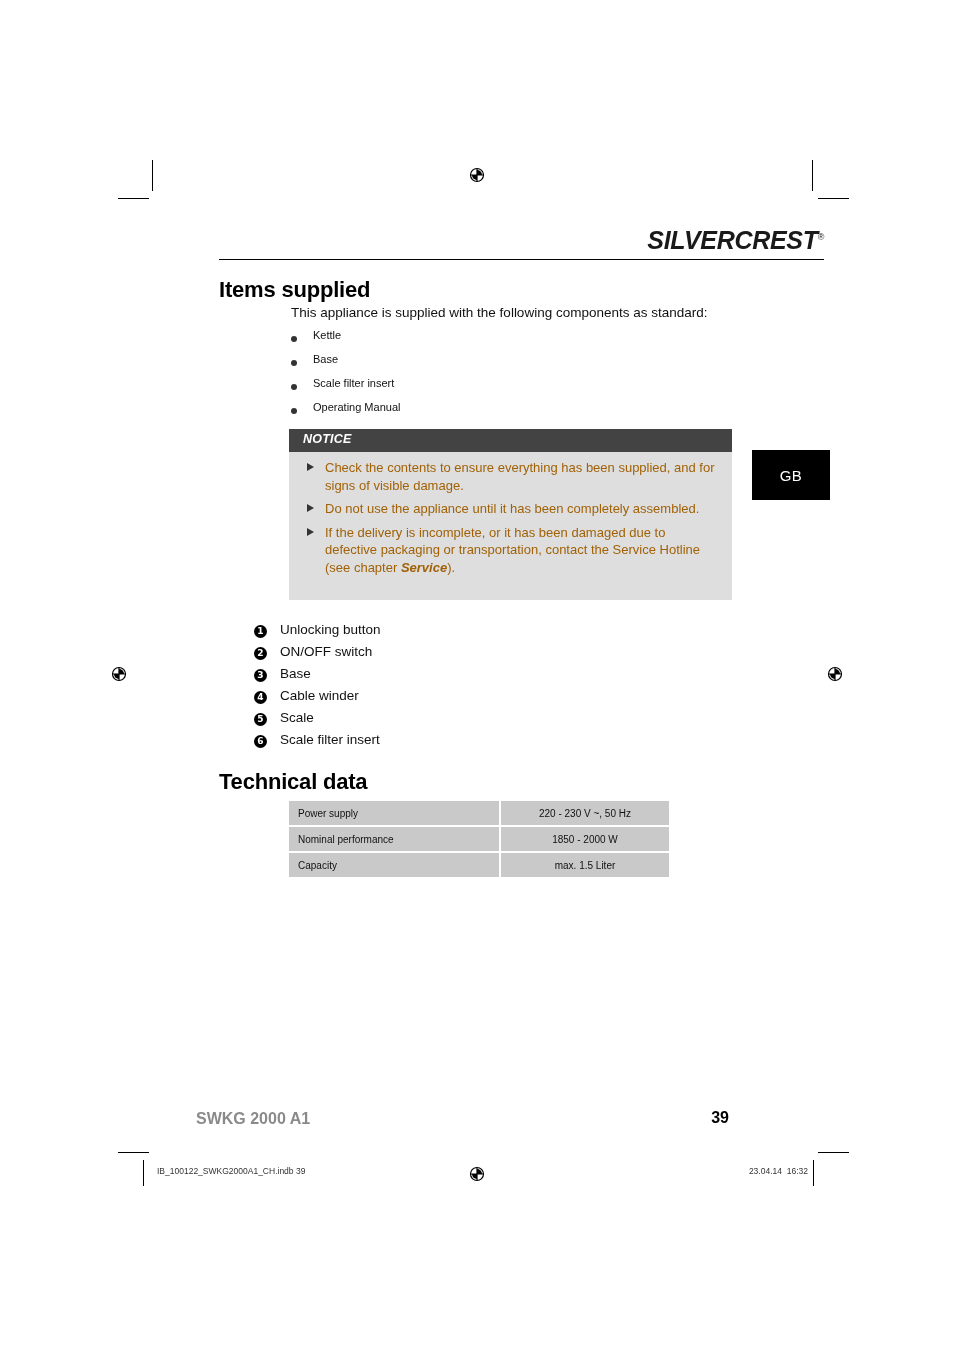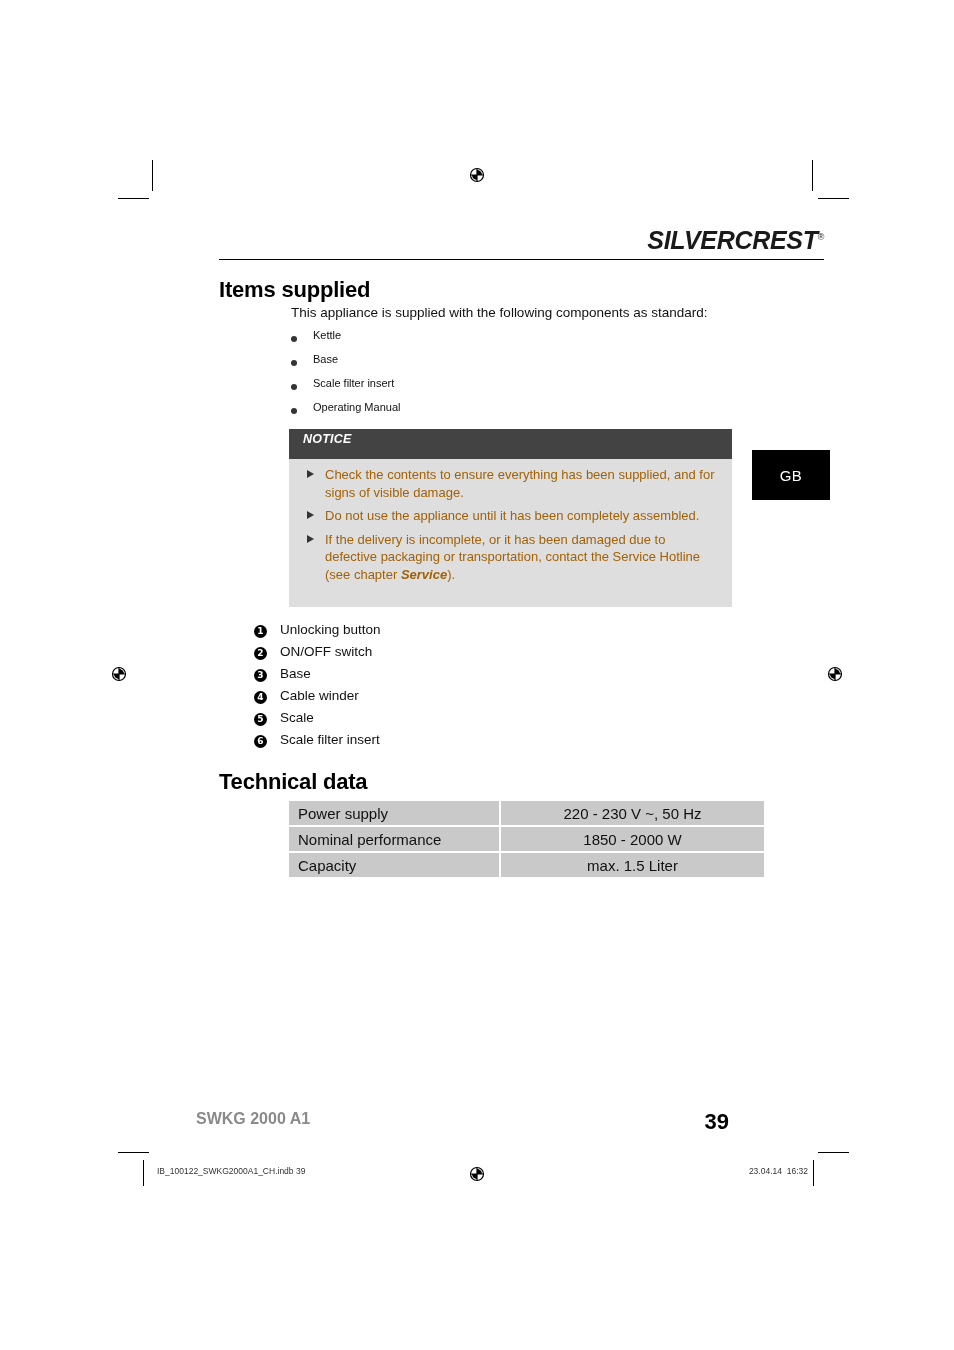--- a/index.html
+++ b/index.html
@@ -127,21 +127,21 @@
     left: 289px;
     top: 429px;
     width: 443px;
   }
   .notice-head {
     background: #434343;
     color: #ffffff;
     font-size: 12.5px;
     font-weight: bold;
     font-style: italic;
-    padding: 3px 0 13px 14px;
+    padding: 3px 0 6px 14px;
     letter-spacing: 0.2px;
   }
   .notice-body {
     background: #dedede;
     padding: 7px 12px 10px 12px;
   }
   .notice-item {
     position: relative;
     padding-left: 24px;
     font-size: 13px;
@@ -203,24 +203,24 @@
     text-align: center;
     font-family: "DejaVu Sans", sans-serif;
   }
   .numlist .txt { position: absolute; left: 26px; top: 0; }
 
   
   table.tech {
     position: absolute;
     left: 289px;
     top: 801px;
-    width: 475px;
+    width: 380px;
     border-collapse: separate;
     border-spacing: 0;
-    font-size: 15px;
+    font-size: 10px;
     color: #111;
   }
   table.tech td {
     background: #c9c9c9;
     height: 22px;
     padding: 1px 0;
     border-bottom: 2px solid #ffffff;
   }
   table.tech tr:last-child td { border-bottom: none; }
   table.tech td.k {
@@ -240,21 +240,21 @@
     font-size: 16px;
     font-weight: bold;
     color: #8a8a8a;
   }
   .footer-page {
     position: absolute;
     left: 689px;
     top: 1109px;
     width: 40px;
     text-align: right;
-    font-size: 22px;
+    font-size: 16px;
     font-weight: bold;
     color: #000;
   }
   .print-left {
     position: absolute;
     left: 157px;
     top: 1166px;
     font-size: 8.5px;
     color: #333;
     font-family: "Liberation Sans", sans-serif;

